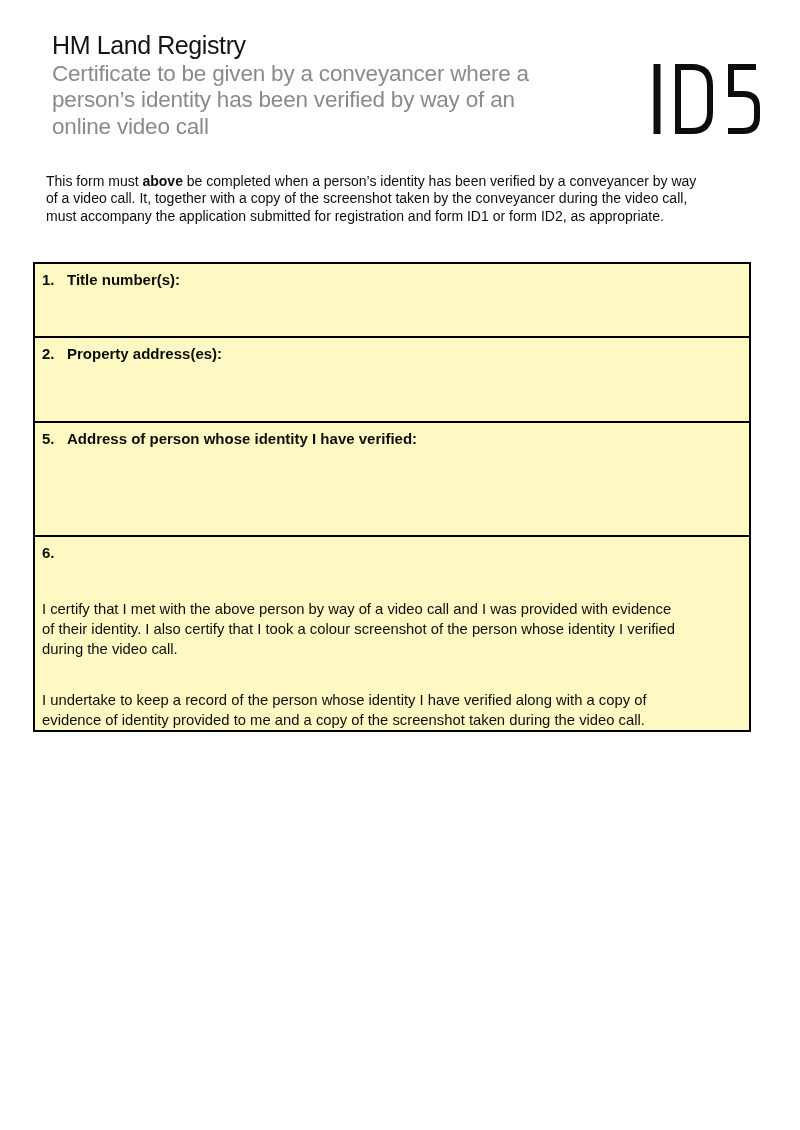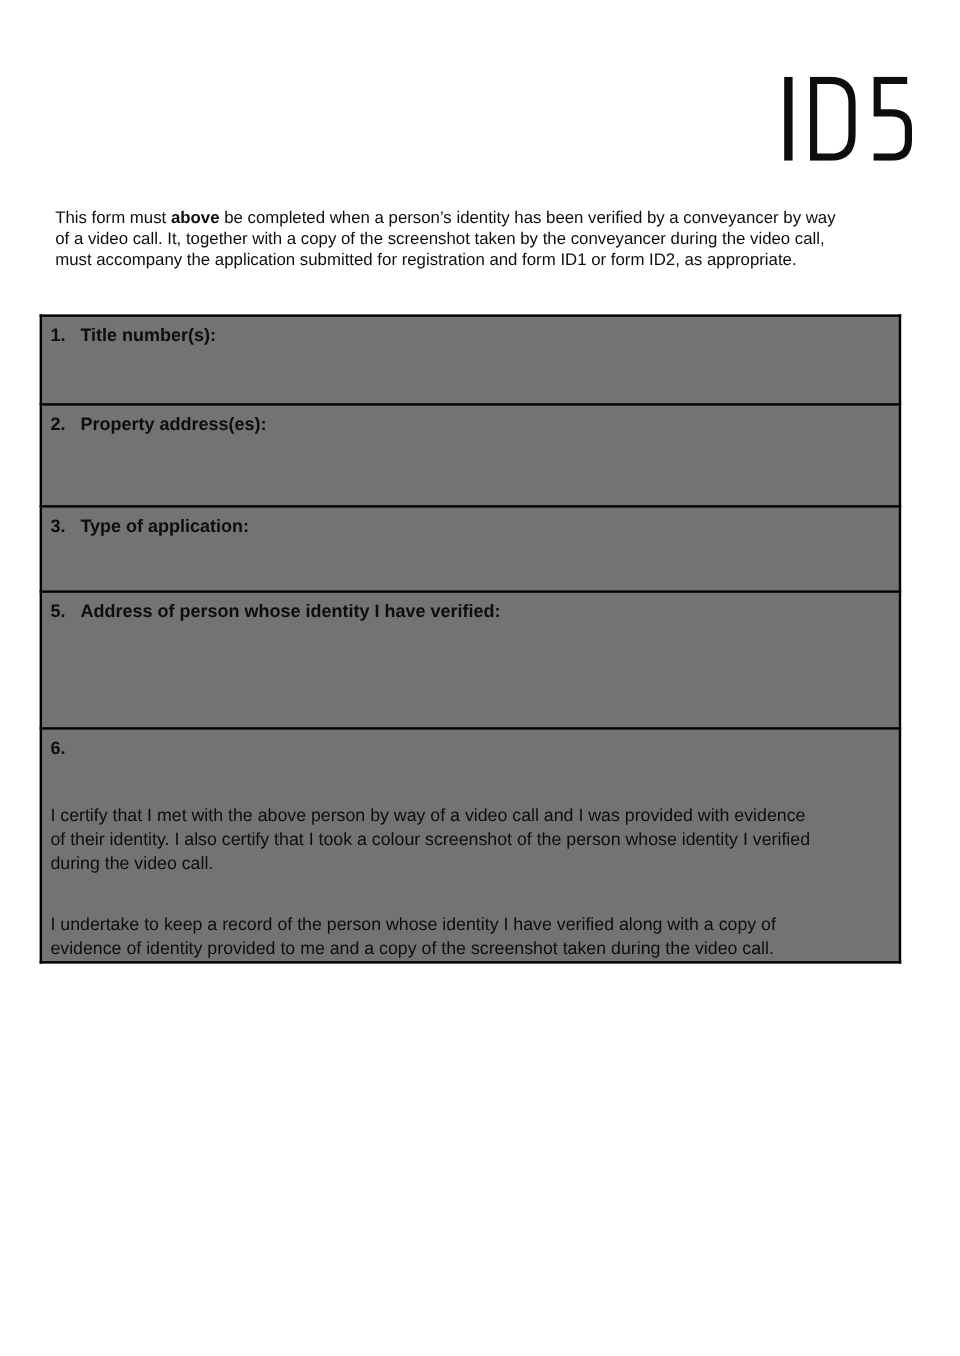--- a/index.html
+++ b/index.html
@@ -25,21 +25,21 @@
   .intro {
     position:absolute; left:46px; top:173px; width:716px;
     font-size:14px; line-height:17.3px; white-space:pre-line;
   }
 
   
   .form-table {
     position:absolute; left:33px; top:262px; width:718px;
     border-collapse:collapse; table-layout:fixed;
   }
-  .form-table td { border:2px solid var(--border,#000); vertical-align:top; padding:6px 6px 0 7px; background:#737373; }
+  .form-table td { border:2px solid var(--border,#000); vertical-align:top; padding:6px 6px 0 7px; background:#fef9c3; }
   tr.r1 td { height:74px; }
   tr.r2 td { height:85px; }
   tr.r3 td { height:71px; }
   tr.r4 td { height:75px; }
   tr.r5 td { height:114px; }
   tr.r6 td { height:183px; }
 
   .row-num { display:inline-block; width:25px; font-weight:bold; font-size:15px; line-height:20px; }
   .row-label { font-weight:bold; font-size:15px; line-height:20px; }
 
@@ -53,20 +53,24 @@
   .cert-para { font-size:14.8px; line-height:20px; white-space:pre-line; }
   .cert-para.p1 { margin-top:36px; }
   .cert-para.p2 { margin-top:31px; }
 </style>
 </head>
 <body>
 
 <div class="page">
 
   <header class="brand">
+    <h1 class="brand-title">HM Land Registry</h1>
+    <div class="brand-subtitle">Certificate to be given by a conveyancer where a
+person’s identity has been verified by way of an
+online video call</div>
   </header>
 
   <div class="form-code" role="img" aria-label="ID5">
     <svg width="112" height="70" viewBox="0 0 112 70">
       <path d="M6 0 V70" stroke-width="7"></path>
       <path d="M27 3 H41 Q59 3 59 22 V48 Q59 67 41 67 H27 Z" stroke-width="6"></path>
       <path d="M105 3 H80 V30 H92 Q106 30 106 43 V53 Q106 67 92 67 H77" stroke-width="6"></path>
     </svg>
   </div>
 
@@ -81,26 +85,20 @@
           <span class="row-num">1.</span><span class="row-label">Title number(s):</span>
           <div class="field-area"></div>
         </td>
       </tr>
       <tr class="r2">
         <td>
           <span class="row-num">2.</span><span class="row-label">Property address(es):</span>
           <div class="field-area"></div>
         </td>
       </tr>
-      <tr class="r3">
-        <td>
-          <span class="row-num">3.</span><span class="row-label">Type of application:</span>
-          <div class="field-area"></div>
-        </td>
-      </tr>
       <tr class="r5">
         <td>
           <span class="row-num">5.</span><span class="row-label">Address of person whose identity I have verified:</span>
           <div class="field-area"></div>
         </td>
       </tr>
       <tr class="r6">
         <td>
           <span class="row-num">6.</span>
           <p class="cert-para p1">I certify that I met with the above person by way of a video call and I was provided with evidence

